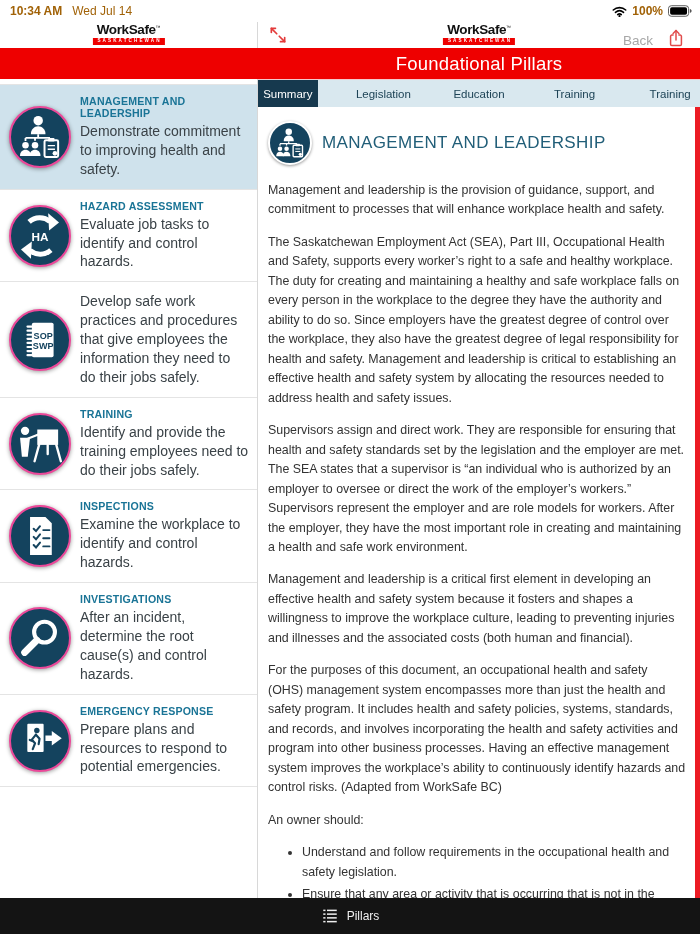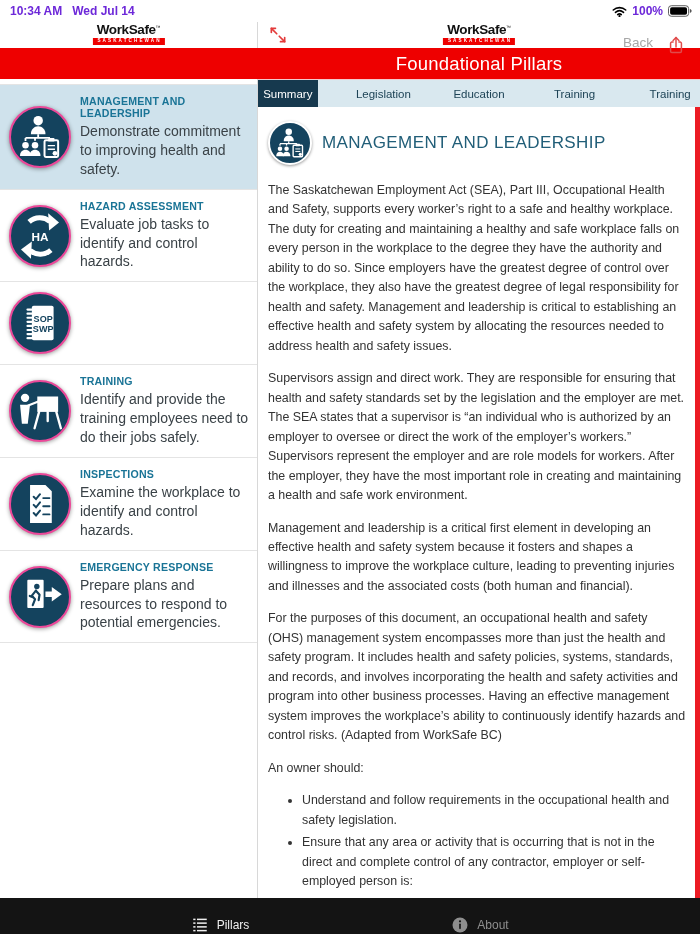--- a/index.html
+++ b/index.html
@@ -1,37 +1,37 @@
 <!DOCTYPE html>
 <html><head>
 <meta charset="utf-8">
 <style>
   * { margin:0; padding:0; box-sizing:border-box; }
   html,body { background:#ffffff; }
   body { font-family:"Liberation Sans", sans-serif; }
   .app { position:relative; width:700px; height:934px; background:#fff; overflow:hidden; margin:0 auto; }
 
   
-  .status-bar { height:22px; display:flex; align-items:center; justify-content:space-between; padding:0 8px 0 10px; font-size:12px; color:#6d28d9; }
+  .status-bar { height:22px; display:flex; align-items:center; justify-content:space-between; padding:0 8px 0 10px; font-size:12px; color:#a16207; }
   .sb-left { display:flex; gap:10px; align-items:center; }
   .sb-time { font-weight:700; }
-  .sb-date { font-weight:700; }
+  .sb-date { font-weight:400; }
   .sb-right { display:flex; gap:5px; align-items:center; font-weight:600; }
   .sb-right svg { display:block; }
 
   
   .header-row { height:26px; display:flex; }
   .header-left { width:258px; border-right:1px solid #d8d8d8; position:relative; }
   .header-right { flex:1; position:relative; }
   .logo { position:absolute; left:50%; top:1px; transform:translateX(-50%); text-align:center; line-height:1; }
   .logo-title { font-weight:800; font-size:13.5px; letter-spacing:-0.4px; color:#111; white-space:nowrap; }
   .logo-title sup { font-size:5px; font-weight:400; }
   .logo-bar { margin-top:1px; background:#ee0000; color:#fff; font-size:4.6px; letter-spacing:2.1px; padding:1.5px 3px 1.5px 5px; font-weight:700; white-space:nowrap; }
   .expand-btn { position:absolute; left:10px; top:3px; width:20px; height:20px; cursor:pointer; }
-  .hdr-actions { position:absolute; right:14px; top:0; height:100%; display:flex; align-items:flex-start; gap:13px;margin-top:13px; }
+  .hdr-actions { position:absolute; right:14px; top:0; height:100%; display:flex; align-items:flex-end; gap:13px; }
   .back-btn { color:#a7a7a7; font-size:13.5px; cursor:pointer; }
   .share-btn { width:20px; height:20px; cursor:pointer; }
 
   
   .banner { height:31px; background:#ee0000; display:flex; align-items:center;justify-content:center; }
   .banner-spacer { width:258px; }
   .banner-title { flex:1; text-align:center; color:#fff; font-size:18.5px; font-weight:400; letter-spacing:0.2px; }
 
   
   .body-row { display:flex; height:819px; }
@@ -56,21 +56,21 @@
   .heading-circle svg { width:100%; height:100%; display:block; }
   .content-heading { font-size:17px; font-weight:500; color:#215e78; letter-spacing:0.4px; }
 
   .content p { font-size:12.4px; line-height:1.57; color:#333; margin:0 0 13px 0; }
   .content ul.b1 { list-style:disc; margin:0 0 13px 20px; padding-left:14px; font-size:12.4px; line-height:1.57; color:#333; }
   .content ul.b1 > li { margin-bottom:3px; }
 
   .red-scrollbar { position:absolute; top:28px; right:0; width:5px; bottom:0; background:#ec1c24; cursor:pointer; }
 
   
-  .bottom-bar { position:absolute; left:0; right:0; bottom:0; height:36px; background:#141414; display:flex; align-items:flex-end; padding:0 90px; z-index:5; }
+  .bottom-bar { position:absolute; left:0; right:0; bottom:0; height:36px; background:#141414; display:flex; align-items:center; padding:0 90px; z-index:5; }
   .bnav-item { flex:1; display:flex; align-items:center; justify-content:center; gap:8px; color:#8e8e8e; font-size:12px; cursor:pointer; }
   .bnav-item.active { color:#efefef; }
   .bnav-item svg { width:18px; height:18px; display:block; }
 </style>
 </head>
 <body>
 
 <div class="app">
 
   <div class="status-bar">
@@ -188,20 +188,21 @@
                 <rect x="17" y="34" width="7" height="2.4" rx="1.2"></rect>
                 <rect x="17" y="38.5" width="7" height="2.4" rx="1.2"></rect>
                 <rect x="17" y="43" width="7" height="2.4" rx="1.2"></rect>
                 <rect x="17" y="47.5" width="7" height="2.4" rx="1.2"></rect>
               </g>
               <text x="35.5" y="31" font-size="10" font-weight="bold" text-anchor="middle" fill="#14435e" font-family="sans-serif">SOP</text>
               <text x="35.5" y="42" font-size="10" font-weight="bold" text-anchor="middle" fill="#14435e" font-family="sans-serif">SWP</text>
             </svg>
           </span>
           <div class="side-text">
+            <div class="side-desc">Develop safe work practices and procedures that give employees the information they need to do their jobs safely.</div>
           </div>
         </div>
         <div class="side-item">
           <span class="pillar-circle">
             <svg viewBox="0 0 64 64">
               <rect x="29" y="16" width="23" height="17" fill="#fff"></rect>
               <path d="M31 33 26 51M50 33l5 18M40.5 33v10" stroke="#fff" stroke-width="2.6" fill="none" stroke-linecap="round"></path>
               <path d="M19 26 33 20.5" stroke="#fff" stroke-width="2.4" stroke-linecap="round"></path>
               <circle cx="15.5" cy="17.5" r="4.6" fill="#fff"></circle>
               <path d="M10 25h11l-2.5 21h-6.5z" fill="#fff"></path>
@@ -222,20 +223,32 @@
                 <path d="M25 42l2.6 2.6 4.4-5.4"></path>
               </g>
               <g stroke="#14435e" stroke-width="2" stroke-linecap="round">
                 <path d="M35.5 25.5h7M35.5 34.5h7M35.5 43.5h7"></path>
               </g>
             </svg>
           </span>
           <div class="side-text">
             <div class="side-title">INSPECTIONS</div>
             <div class="side-desc">Examine the workplace to identify and control hazards.</div>
+          </div>
+        </div>
+        <div class="side-item">
+          <span class="pillar-circle">
+            <svg viewBox="0 0 64 64">
+              <circle cx="37" cy="25.5" r="11.5" fill="none" stroke="#fff" stroke-width="4.5"></circle>
+              <path d="M28.5 34.5 15 48" stroke="#fff" stroke-width="7.5" stroke-linecap="round"></path>
+            </svg>
+          </span>
+          <div class="side-text">
+            <div class="side-title">INVESTIGATIONS</div>
+            <div class="side-desc">After an incident, determine the root cause(s) and control hazards.</div>
           </div>
         </div>
         <div class="side-item">
           <span class="pillar-circle">
             <svg viewBox="0 0 64 64">
               <rect x="18" y="13" width="18" height="31" rx="1" fill="#fff"></rect>
               <circle cx="28.5" cy="20.5" r="3" fill="#14435e"></circle>
               <g stroke="#14435e" stroke-width="2.4" fill="none" stroke-linecap="round" stroke-linejoin="round">
                 <path d="M27.5 25l-4.5 5.5 3.5 4-2.5 6.5"></path>
                 <path d="M27.5 25l4 4.5-1 6"></path>
@@ -283,20 +296,21 @@
                 <path d="M30 29v4M16 33h27M16 33v3.5M43 33v3.5M26.5 33v3" stroke="#fff" stroke-width="2" fill="none"></path>
                 <rect x="37" y="35.5" width="15" height="18.5" rx="1.5" fill="none" stroke="#fff" stroke-width="2.2"></rect>
                 <rect x="41" y="33" width="7" height="4" rx="1" fill="#fff"></rect>
                 <path d="M40.5 41.5h8M40.5 45.5h8" stroke="#fff" stroke-width="1.6"></path>
                 <circle cx="48.5" cy="50" r="2.6" fill="#fff"></circle>
               </svg>
             </span>
           <span class="content-heading">MANAGEMENT AND LEADERSHIP</span>
         </div>
         <div id="blocks">
+            <p>Management and leadership is the provision of guidance, support, and commitment to processes that will enhance workplace health and safety.</p>
             <p>The Saskatchewan Employment Act (SEA), Part III, Occupational Health and Safety, supports every worker’s right to a safe and healthy workplace. The duty for creating and maintaining a healthy and safe workplace falls on every person in the workplace to the degree they have the authority and ability to do so. Since employers have the greatest degree of control over the workplace, they also have the greatest degree of legal responsibility for health and safety. Management and leadership is critical to establishing an effective health and safety system by allocating the resources needed to address health and safety issues.</p>
             <p>Supervisors assign and direct work. They are responsible for ensuring that health and safety standards set by the legislation and the employer are met. The SEA states that a supervisor is “an individual who is authorized by an employer to oversee or direct the work of the employer’s workers.” Supervisors represent the employer and are role models for workers. After the employer, they have the most important role in creating and maintaining a health and safe work environment.</p>
             <p>Management and leadership is a critical first element in developing an effective health and safety system because it fosters and shapes a willingness to improve the workplace culture, leading to preventing injuries and illnesses and the associated costs (both human and financial).</p>
             <p>For the purposes of this document, an occupational health and safety (OHS) management system encompasses more than just the health and safety program. It includes health and safety policies, systems, standards, and records, and involves incorporating the health and safety activities and program into other business processes. Having an effective management system improves the workplace’s ability to continuously identify hazards and control risks. (Adapted from WorkSafe BC)</p>
             <p>An owner should:</p>
             <ul class="b1">
               <li>Understand and follow requirements in the occupational health and safety legislation.</li>
               <li>Ensure that any area or activity that is occurring that is not in the direct and complete control of any contractor, employer or self-employed person is:</li>
             </ul>
           </div>
@@ -314,25 +328,15 @@
             <rect x="3" y="8.5" width="3" height="2"></rect>
             <rect x="8" y="8.5" width="13" height="2"></rect>
             <rect x="3" y="13.5" width="3" height="2"></rect>
             <rect x="8" y="13.5" width="13" height="2"></rect>
             <rect x="3" y="18.5" width="3" height="2"></rect>
             <rect x="8" y="18.5" width="13" height="2"></rect>
           </svg>
         </span>
         <span>Pillars</span>
       </div>
-      <div class="bnav-item">
-        <span>
-          <svg viewBox="0 0 24 24">
-            <circle cx="12" cy="12" r="10" fill="currentColor"></circle>
-            <rect x="10.9" y="10" width="2.2" height="7.5" rx="1.1" fill="#141414"></rect>
-            <circle cx="12" cy="7" r="1.5" fill="#141414"></circle>
-          </svg>
-        </span>
-        <span>About</span>
-      </div>
     </nav>
 
 </div>
 
 </body></html>

